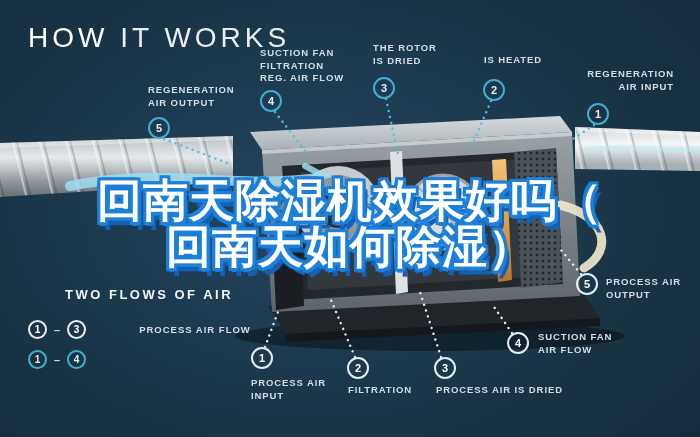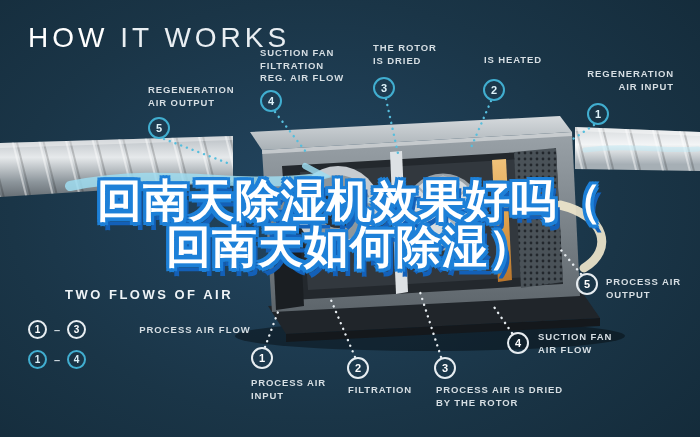--- a/index.html
+++ b/index.html
@@ -243,21 +243,20 @@
     </div>
     <div class="lbl" style="left:348px;top:384px">
       <div>FILTRATION</div>
     </div>
 
     <div class="num white" style="left:434px;top:357px">
       <span>3</span>
     </div>
     <div class="lbl" style="left:436px;top:384px">
       <div>PROCESS AIR IS DRIED</div>
-      <div>BY THE ROTOR</div>
     </div>
 
     <div class="num white" style="left:507px;top:332px">
       <span>4</span>
     </div>
     <div class="lbl" style="left:538px;top:331px">
       <div>SUCTION FAN</div>
       <div>AIR FLOW</div>
     </div>
 

